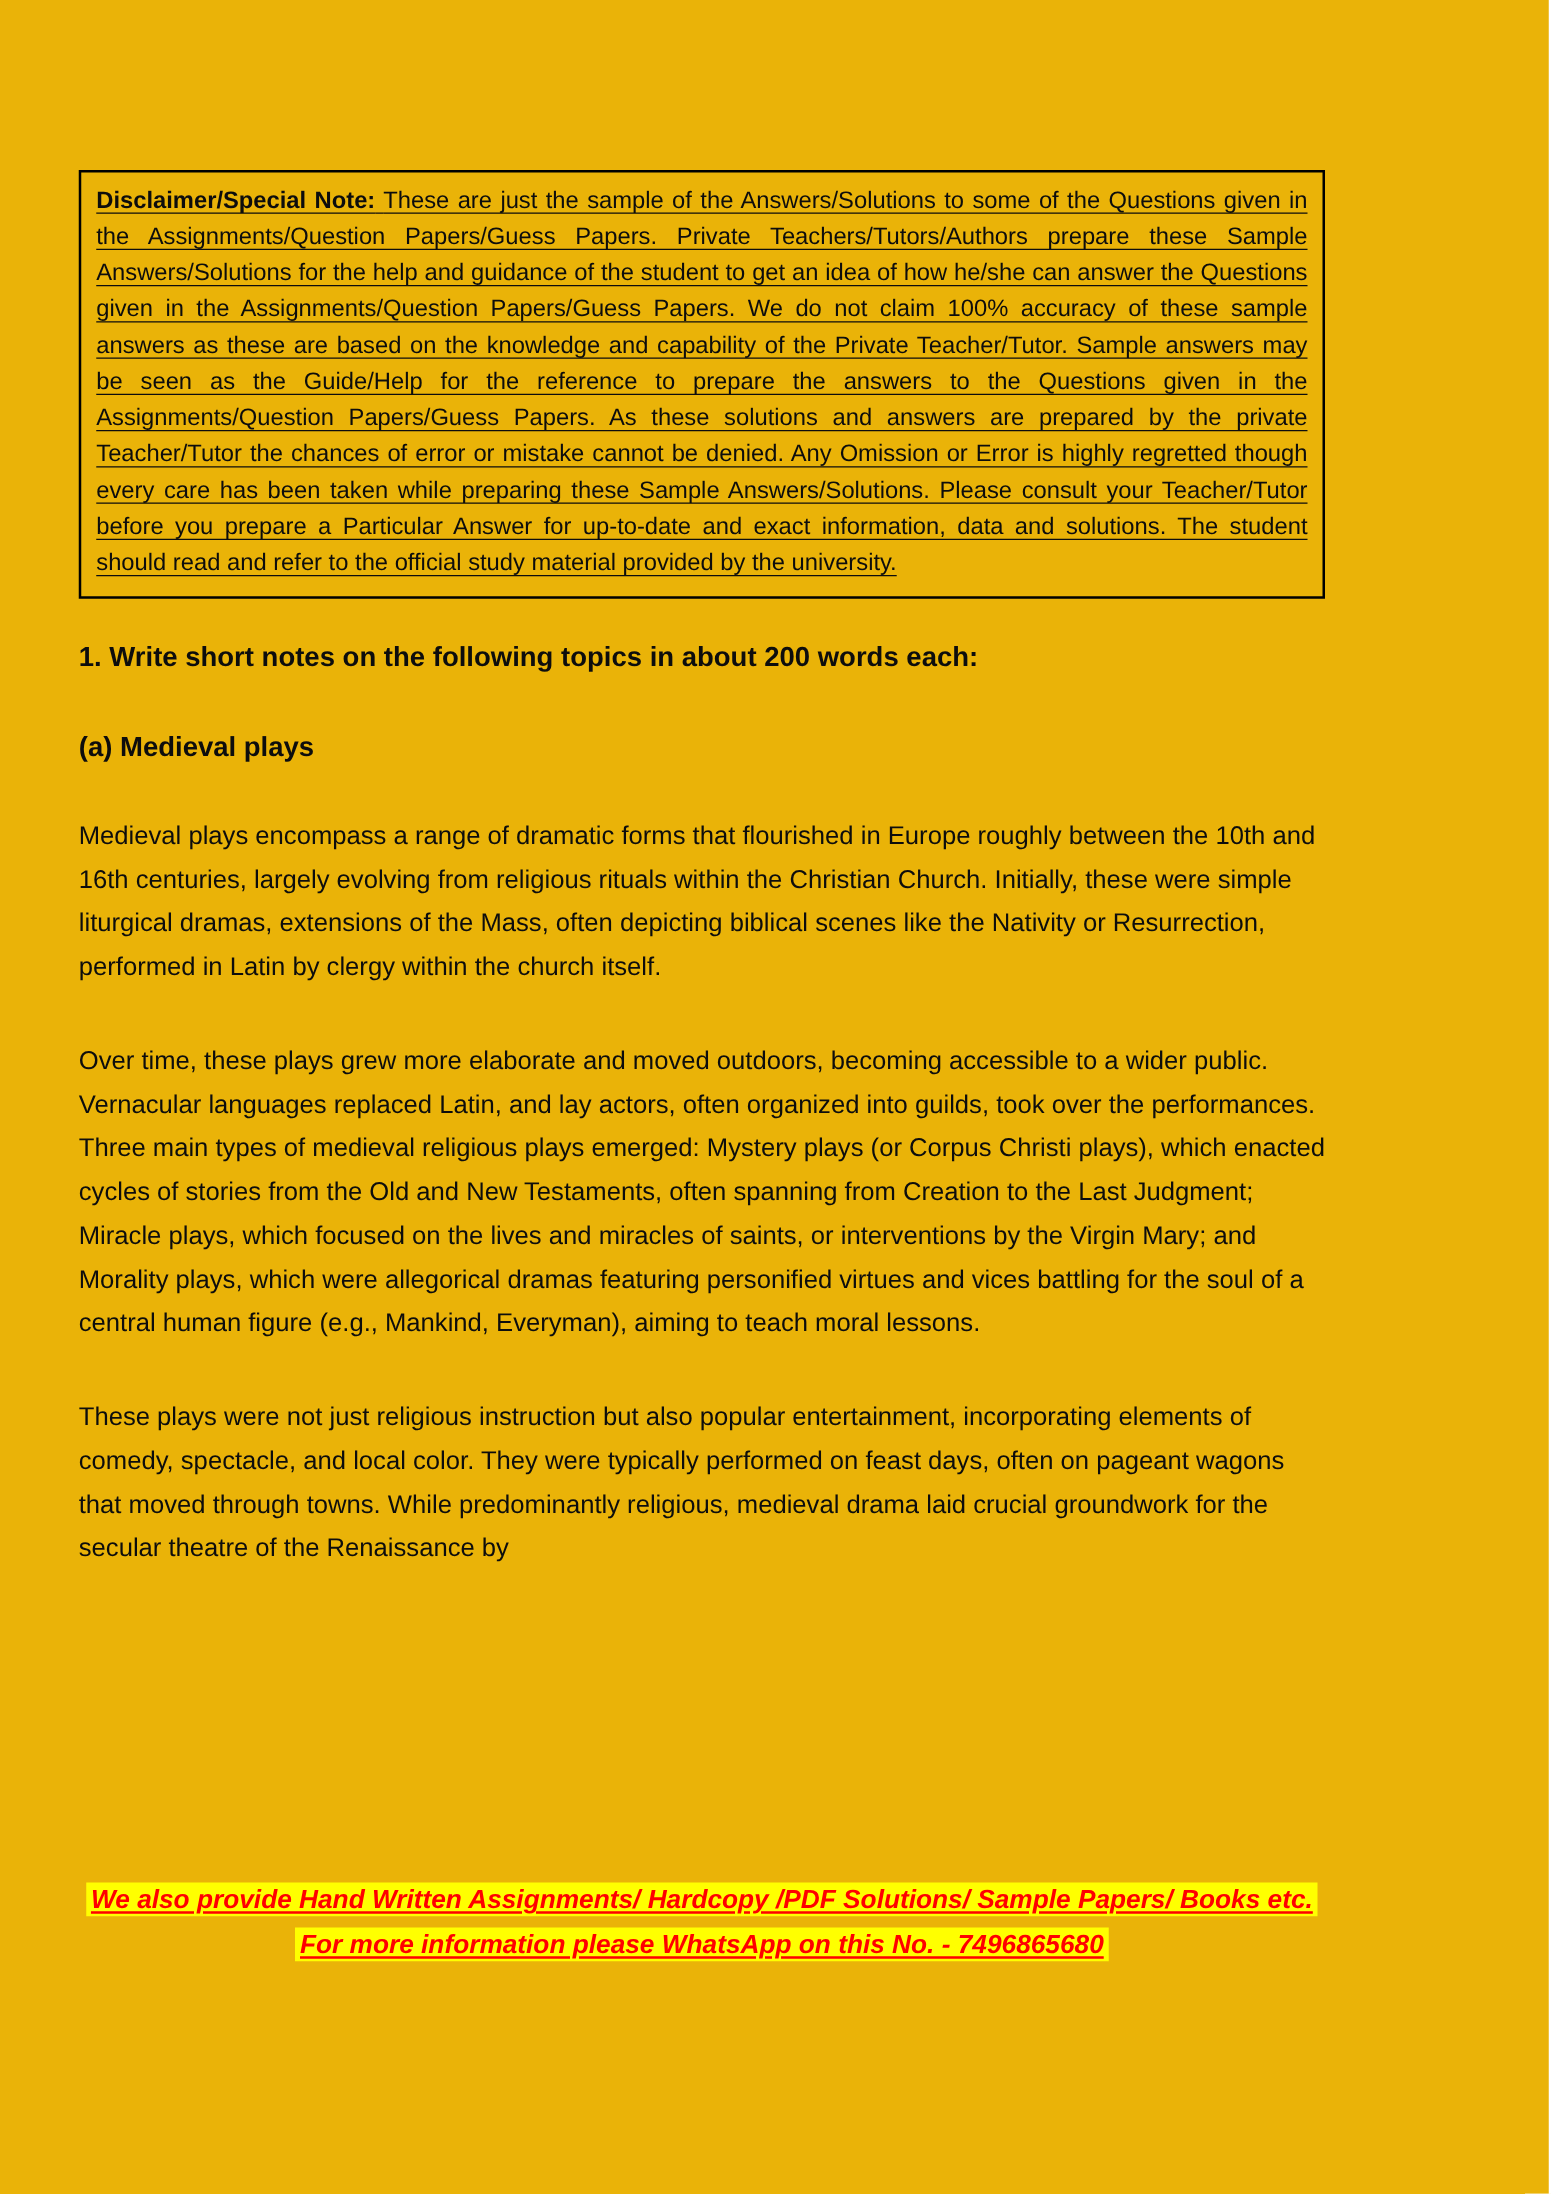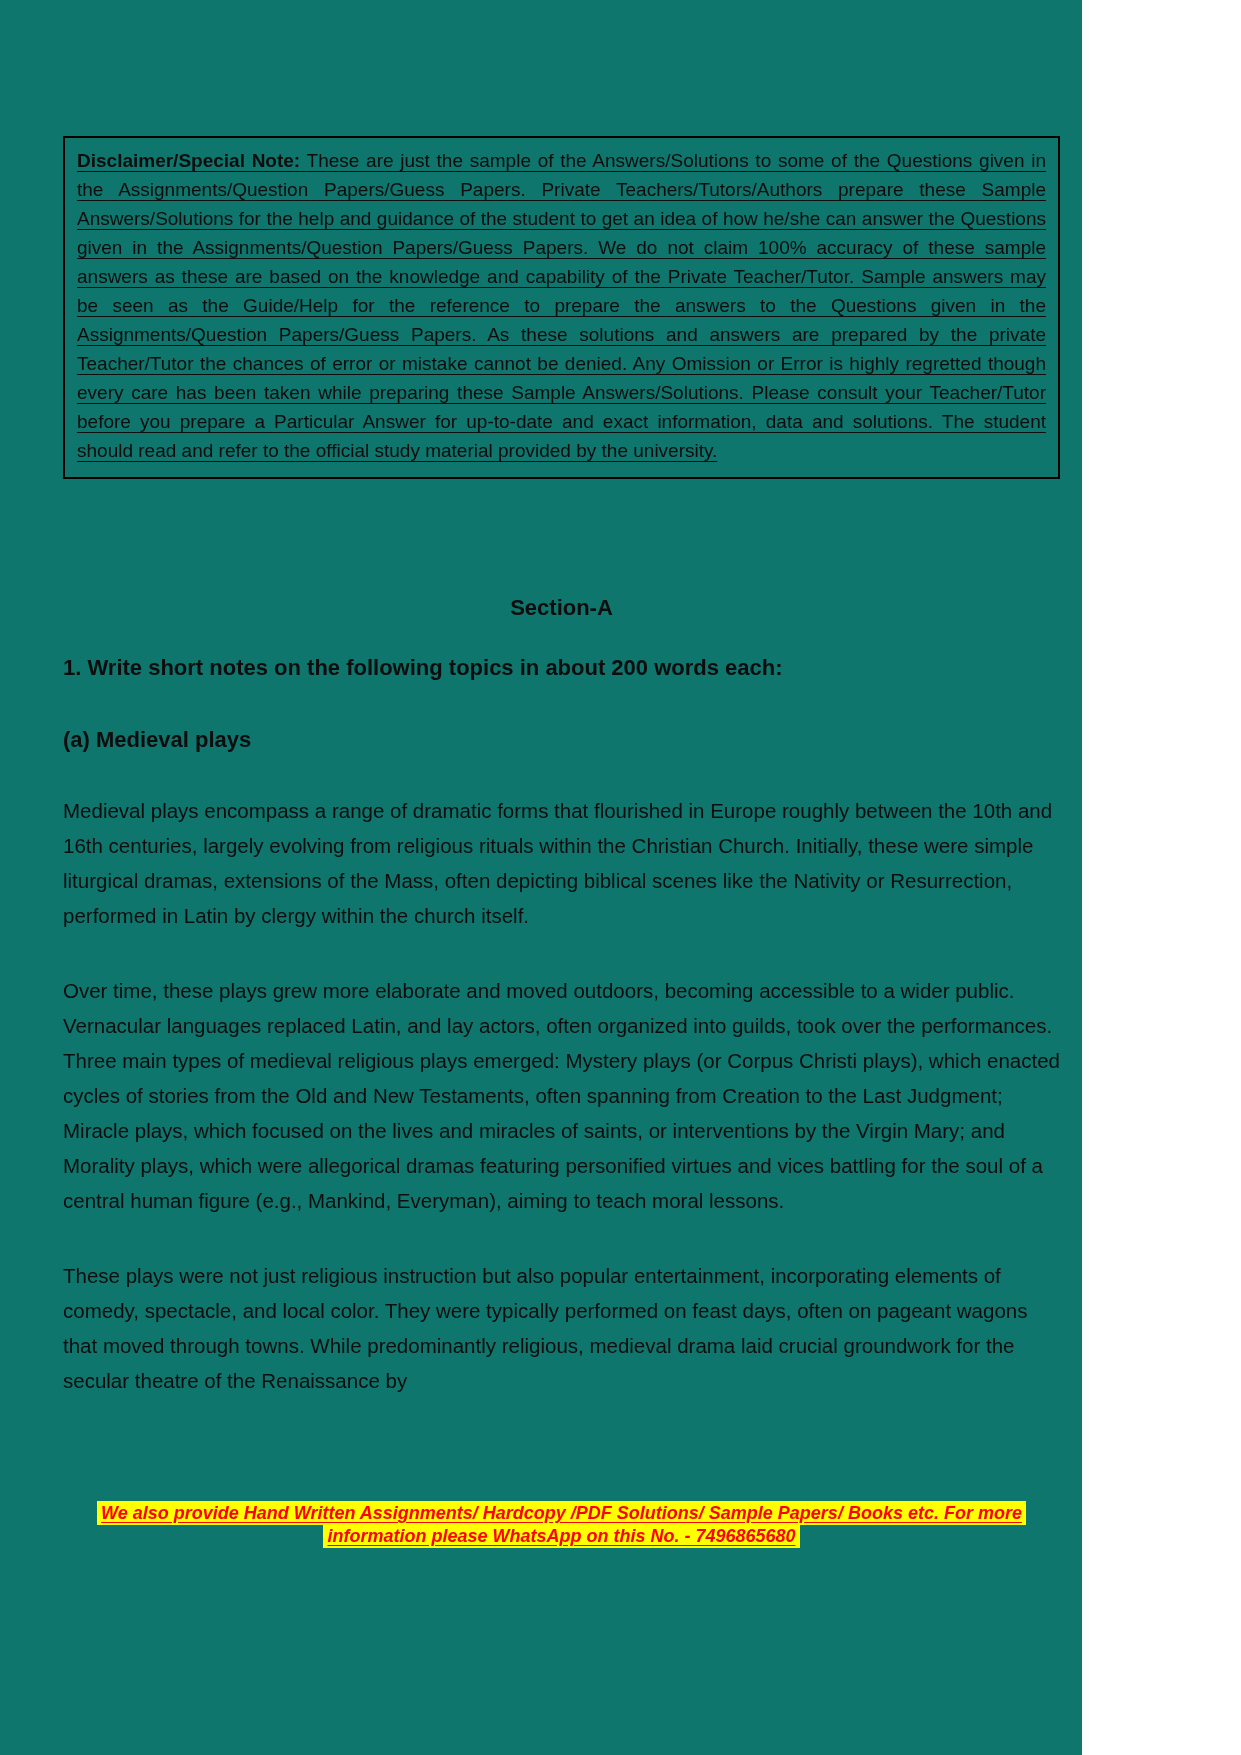--- a/index.html
+++ b/index.html
@@ -5,23 +5,23 @@
   * { margin: 0; padding: 0; box-sizing: border-box; }
 
   html, body {
     background: #ffffff;
     font-family: "Liberation Sans", sans-serif;
     color: #111111;
   }
 
   .page {
     position: relative;
-    width: 1082px;
+    width: 1239px;
     height: 1755px;
-    background: #0f766e;
+    background: #eab308;
     overflow: hidden;
   }
 
   .content-col {
     margin-left: 63px;
     width: 997px;
   }
 
   
   .disclaimer-box {
@@ -75,43 +75,42 @@
     position: absolute;
     top: 1502px;
     left: 63px;
     width: 997px;
     text-align: center;
   }
   .footer-text {
     display: inline;
     background: #ffff00;
     color: #ff0000;
-    font-size: 18px;
+    font-size: 21px;
     font-weight: bold;
     font-style: italic;
-    line-height: 23px;
+    line-height: 36px;
     text-decoration: underline;
     text-underline-offset: 3px;
     padding: 2px 4px;
     -webkit-box-decoration-break: clone;
     box-decoration-break: clone;
   }
 </style>
 </head>
 <body>
 
 <div class="page">
 
   <div class="content-col">
 
     <div class="disclaimer-box">
       <p class="disclaimer-text"><strong>Disclaimer/Special Note:</strong> <span>These are just the sample of the Answers/Solutions to some of the Questions given in the Assignments/Question Papers/Guess Papers. Private Teachers/Tutors/Authors prepare these Sample Answers/Solutions for the help and guidance of the student to get an idea of how he/she can answer the Questions given in the Assignments/Question Papers/Guess Papers. We do not claim 100% accuracy of these sample answers as these are based on the knowledge and capability of the Private Teacher/Tutor. Sample answers may be seen as the Guide/Help for the reference to prepare the answers to the Questions given in the Assignments/Question Papers/Guess Papers. As these solutions and answers are prepared by the private Teacher/Tutor the chances of error or mistake cannot be denied. Any Omission or Error is highly regretted though every care has been taken while preparing these Sample Answers/Solutions. Please consult your Teacher/Tutor before you prepare a Particular Answer for up-to-date and exact information, data and solutions. The student should read and refer to the official study material provided by the university.</span></p>
     </div>
 
-    <h2 class="section-heading">Section-A</h2>
 
     <p class="question">1. Write short notes on the following topics in about 200 words each:</p>
 
     <p class="subheading">(a) Medieval plays</p>
 
     <p class="body-para">Medieval plays encompass a range of dramatic forms that flourished in Europe roughly between the 10th and 16th centuries, largely evolving from religious rituals within the Christian Church. Initially, these were simple liturgical dramas, extensions of the Mass, often depicting biblical scenes like the Nativity or Resurrection, performed in Latin by clergy within the church itself.</p>
 
     <p class="body-para">Over time, these plays grew more elaborate and moved outdoors, becoming accessible to a wider public. Vernacular languages replaced Latin, and lay actors, often organized into guilds, took over the performances. Three main types of medieval religious plays emerged: Mystery plays (or Corpus Christi plays), which enacted cycles of stories from the Old and New Testaments, often spanning from Creation to the Last Judgment; Miracle plays, which focused on the lives and miracles of saints, or interventions by the Virgin Mary; and Morality plays, which were allegorical dramas featuring personified virtues and vices battling for the soul of a central human figure (e.g., Mankind, Everyman), aiming to teach moral lessons.</p>
 
     <p class="body-para">These plays were not just religious instruction but also popular entertainment, incorporating elements of comedy, spectacle, and local color. They were typically performed on feast days, often on pageant wagons that moved through towns. While predominantly religious, medieval drama laid crucial groundwork for the secular theatre of the Renaissance by</p>

